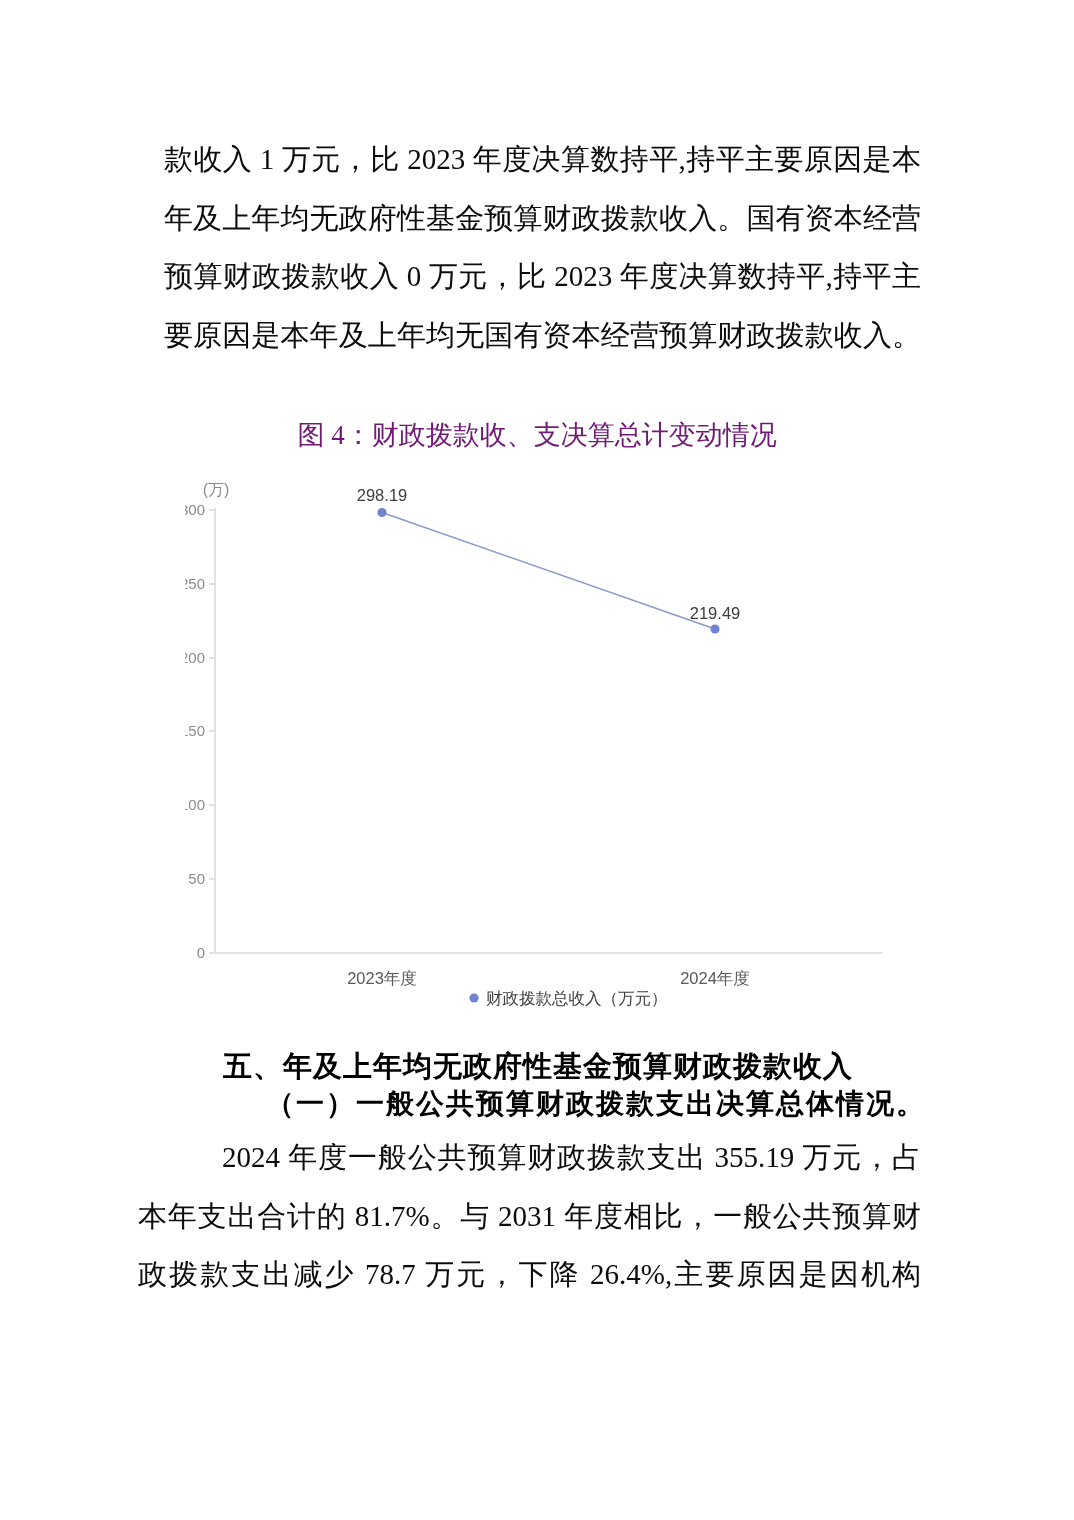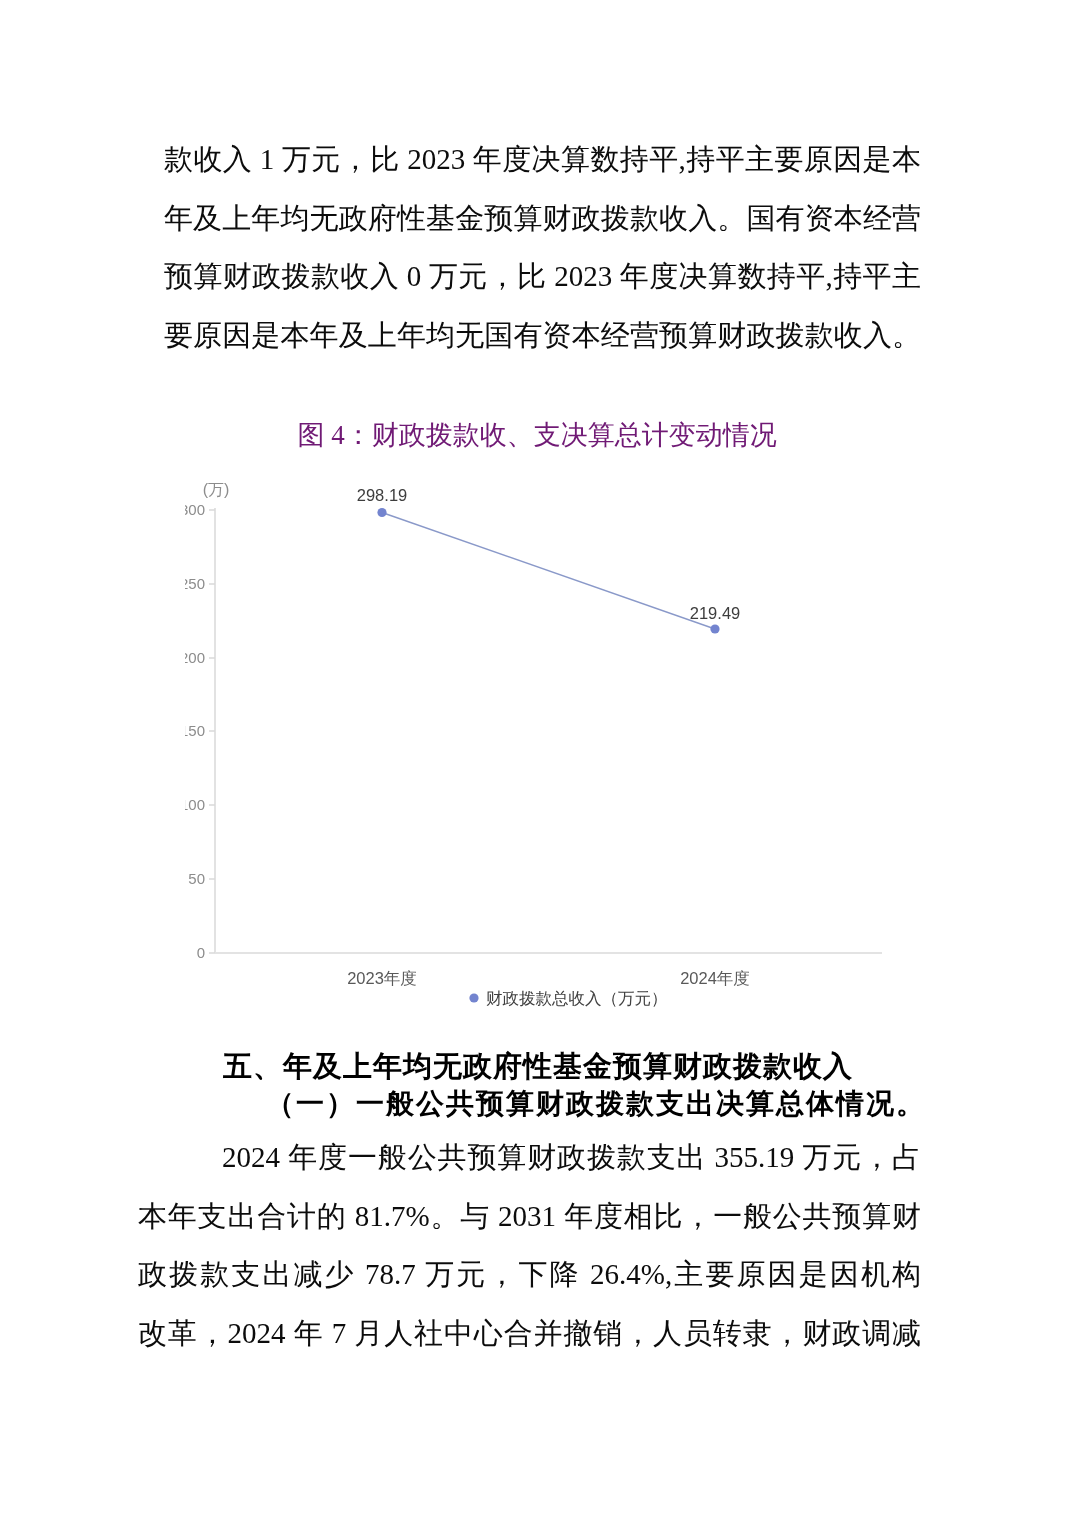--- a/index.html
+++ b/index.html
@@ -140,16 +140,15 @@
     </svg>
   </div>
 
   <div class="section-heading">五、年及上年均无政府性基金预算财政拨款收入</div>
   <div class="section-subheading">（一）一般公共预算财政拨款支出决算总体情况。</div>
 
   <div class="para para-body">
     <div class="doc-line indent">2024 年度一般公共预算财政拨款支出 355.19 万元，占</div>
     <div class="doc-line">本年支出合计的 81.7%。与 2031 年度相比，一般公共预算财</div>
     <div class="doc-line">政拨款支出减少 78.7 万元，下降 26.4%,主要原因是因机构</div>
-    <div class="doc-line">改革，2024 年 7 月人社中心合并撤销，人员转隶，财政调减</div>
   </div>
 
 </div>
 
 </body></html>

